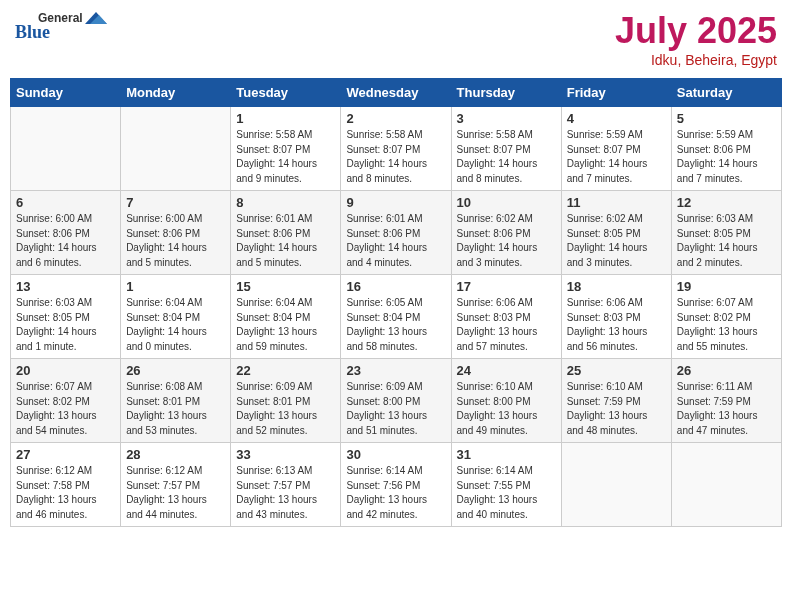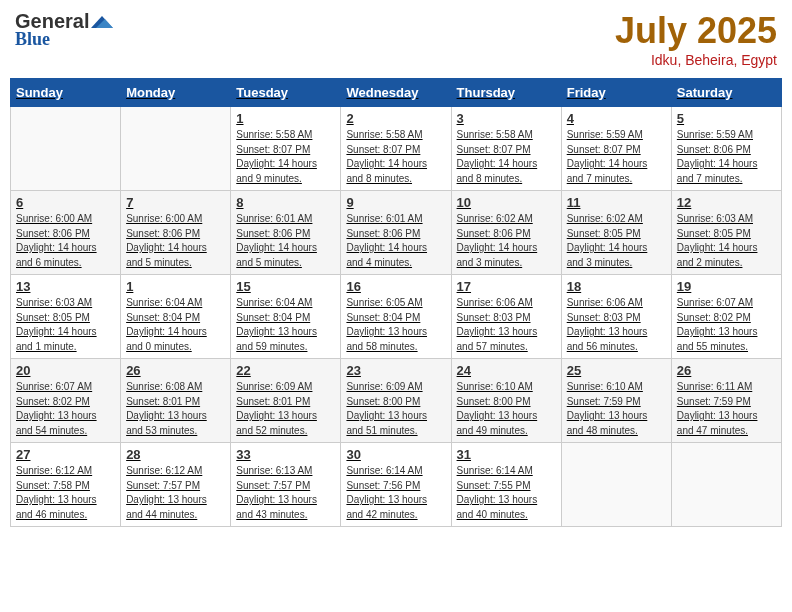--- a/index.html
+++ b/index.html
@@ -25,31 +25,30 @@
     .logo-row {
       display: flex;
       align-items: center;
     }
     .title-section {
       text-align: right;
     }
     .month-title {
       font-size: 36px;
       font-weight: bold;
-      color: #a16207;
+      color: #be185d;
     }
     .location {
       font-size: 14px;
       color: #b91c1c;
     }
     .calendar {
       width: 100%;
       border-collapse: collapse;
       border: 1px solid #ccc;
-      text-decoration: underline;
     }
     .calendar th {
       background-color: #1a56a0;
       color: white;
       text-align: left;
       padding: 6px 5px;
       font-size: 13px;
       border: 1px solid #1a56a0;
     }
     .calendar td {
@@ -79,21 +78,21 @@
     .row-shaded td {
       background-color: #f5f5f5;
     }
   </style>
 </head>
 <body>
 
 <div class="header">
   <div class="logo">
     <div class="logo-row">
-      <span style="font-size:20px;font-weight:bold;color:#333;">General</span>
+      <span style="font-size:12px;font-weight:bold;color:#333;margin-left:23px;">General</span>
       <svg width="22" height="16" viewBox="0 0 22 16" style="margin:0 2px;">
         <polygon points="0,14 11,2 22,14" fill="#1a56a0"></polygon>
         <polygon points="5,14 14,5 22,14" fill="#4a9ad4" opacity="0.7"></polygon>
       </svg>
     </div>
     <span style="font-size:18px;font-weight:bold;color:#1a56a0;margin-top:-4px;font-family:Liberation Serif, serif;">Blue</span>
   </div>
   <div class="title-section">
     <div class="month-title">July 2025</div>
     <div class="location">Idku, Beheira, Egypt</div>

